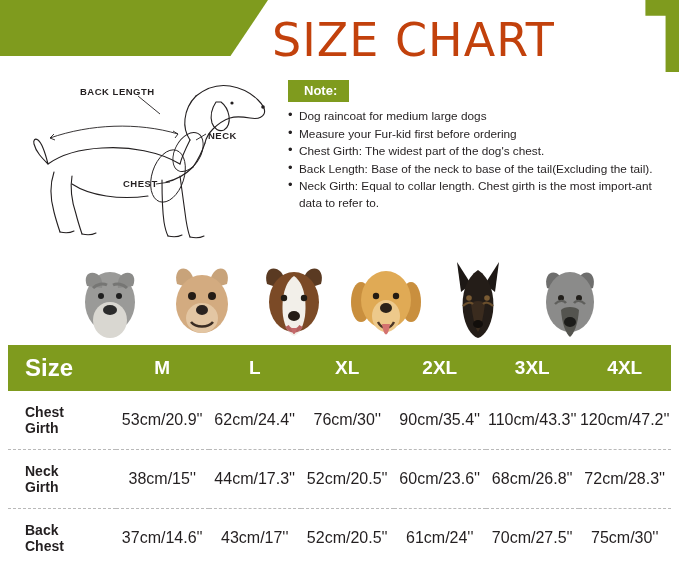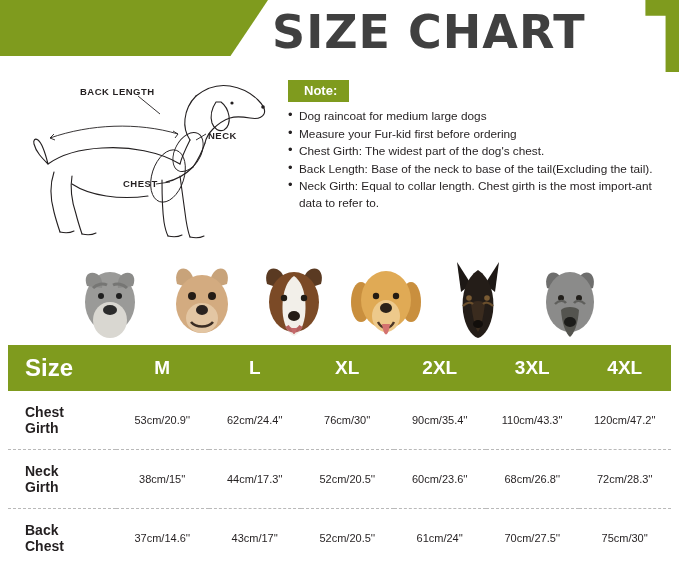--- a/index.html
+++ b/index.html
@@ -34,26 +34,26 @@
   .hdr-title-wrap {
     position: absolute;
     left: 262px;
     top: 0;
     width: 417px;
     height: 72px;
   }
   .hdr-title {
     position: absolute;
     left: 10px;
-    top: 4px;
+    top: 12px;
     font-size: 46px;
     line-height: 56px;
-    font-weight: bold;
+    font-weight: normal;
     letter-spacing: 1px;
-    color: #404040;
+    color: #c2410c;
     font-family: "DejaVu Sans", sans-serif;
     white-space: nowrap;
   }
   .hdr-green-right {
     position: absolute;
     right: 0;
     top: 0;
     width: 48px;
     height: 72px;
     background: #7f9b1e;
@@ -163,21 +163,21 @@
   }
   thead th.first-col {
     text-align: left;
     padding-left: 17px;
     font-size: 24px;
   }
   tbody td {
     height: 56px;
     text-align: center;
     vertical-align: middle;
-    font-size: 11px;
+    font-size: 16px;
     color: #231f20;
     border-bottom: 1.5px dashed #b9b9b9;
   }
   tbody tr:last-child td {
     border-bottom: none;
   }
   tbody td.row-head {
     text-align: left;
     padding-left: 17px;
     font-size: 14px;

